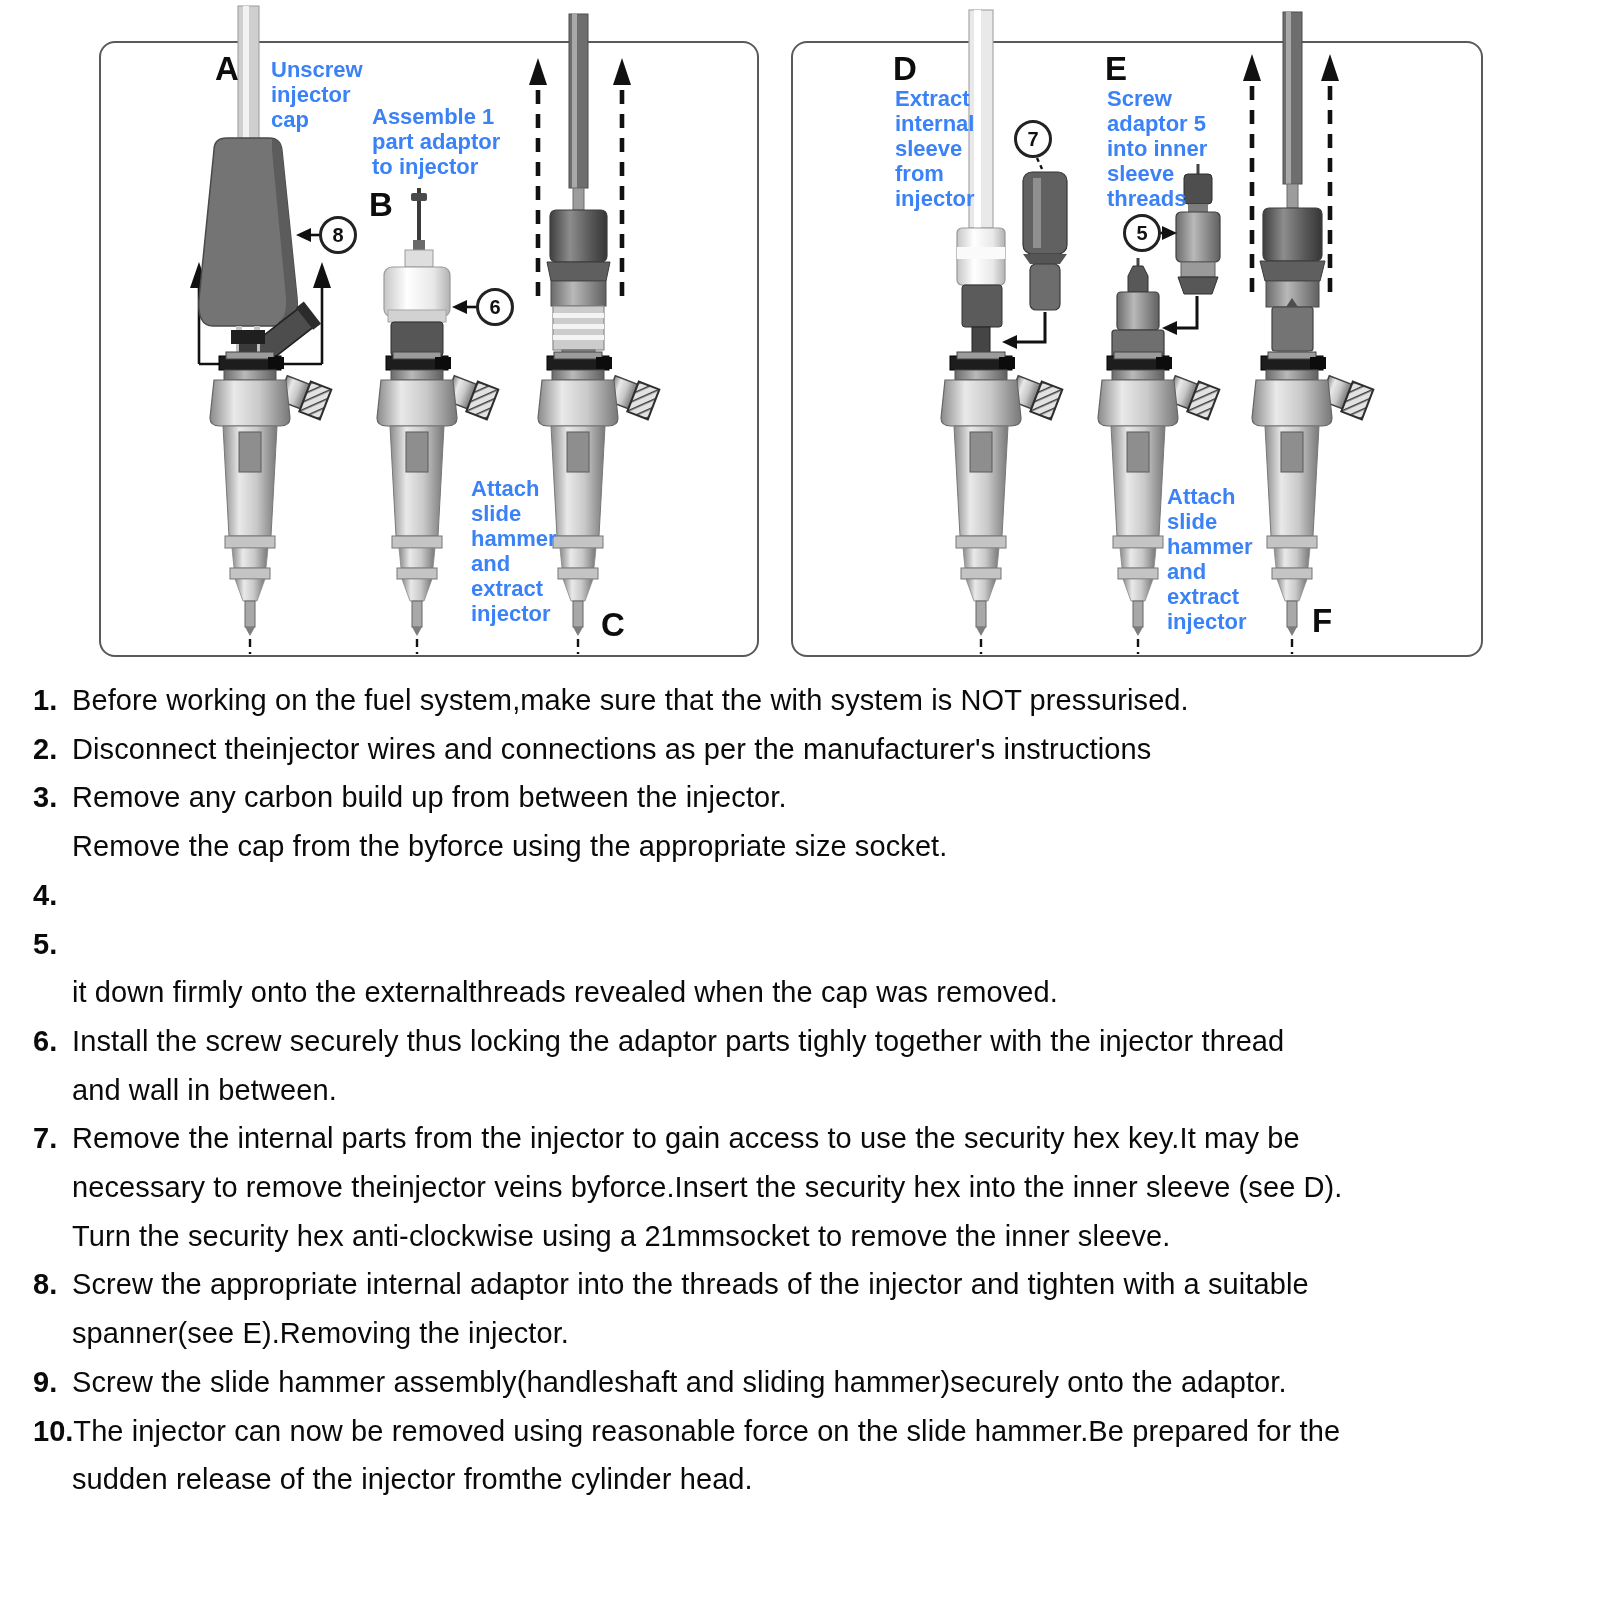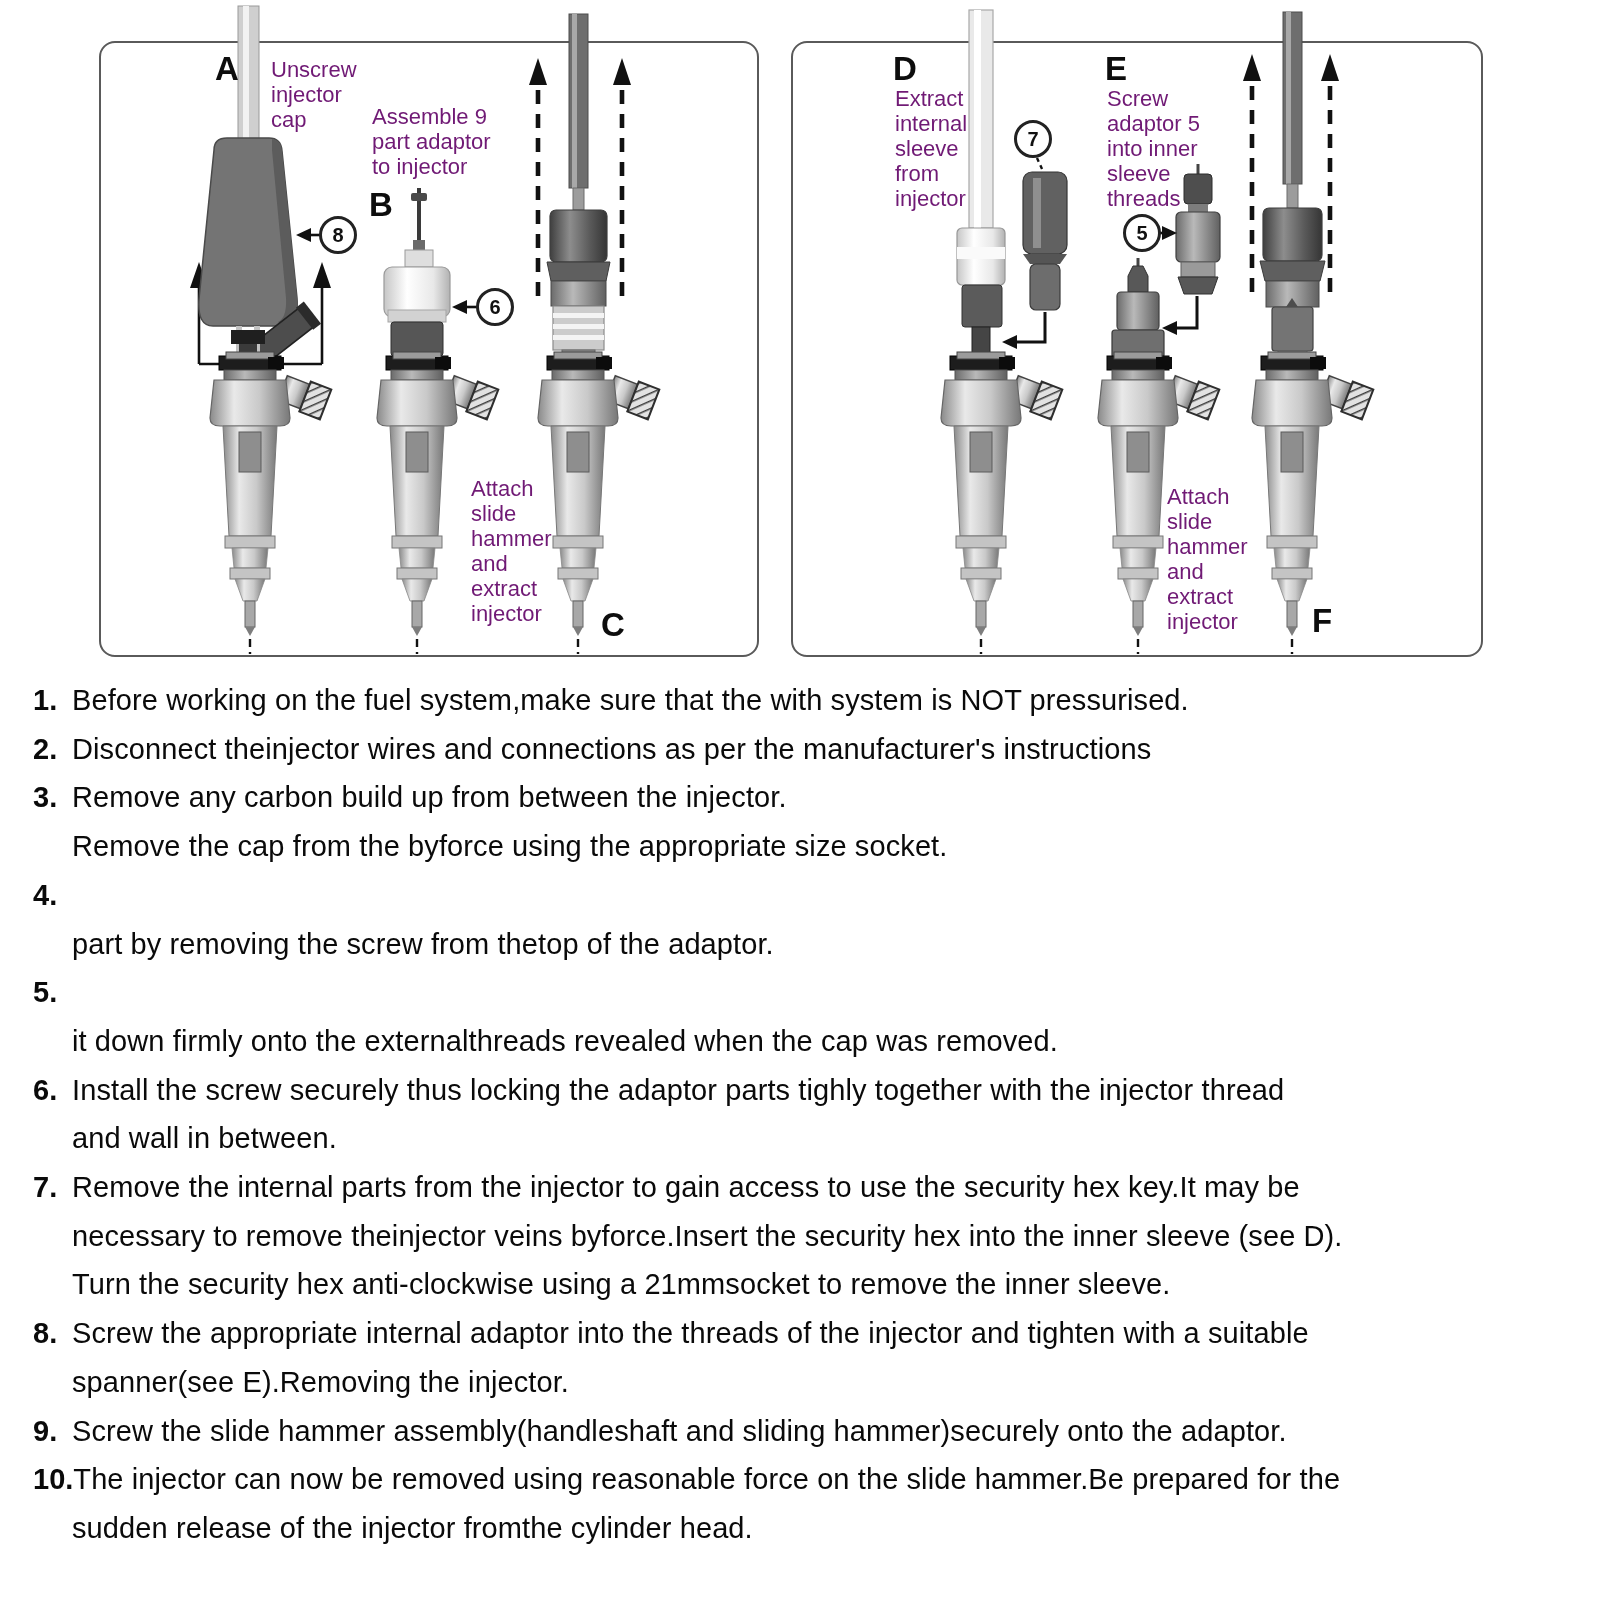--- a/index.html
+++ b/index.html
@@ -2,21 +2,21 @@
 <html><head>
 <meta charset="utf-8">
 <style>
   html,body{margin:0;padding:0;background:#fff;}
   body{width:1600px;height:1600px;position:relative;font-family:"Liberation Sans","DejaVu Sans",sans-serif;color:#111;overflow:hidden;}
   .panel{position:absolute;background:#fff;border:2px solid #5a5a5a;border-radius:16px;}
   #panel-left{left:99px;top:41px;width:656px;height:612px;}
   #panel-right{left:791px;top:41px;width:688px;height:612px;}
   #diagram-svg{position:absolute;left:0;top:0;width:1600px;height:700px;z-index:2;}
   .fig-label{position:absolute;z-index:4;font-weight:bold;font-size:33px;color:#0d0d0d;}
-  .fig-caption{position:absolute;z-index:4;font-size:22px;line-height:25px;font-weight:400;color:#701a75;white-space:pre-line;}
+  .fig-caption{position:absolute;z-index:4;font-size:22px;line-height:25px;font-weight:700;color:#3b82f6;white-space:pre-line;}
   .callout{position:absolute;z-index:4;width:32px;height:32px;border:3px solid #222;border-radius:50%;background:#fff;
            display:flex;align-items:center;justify-content:center;font-weight:bold;font-size:20px;color:#111;}
   #instructions{position:absolute;left:33px;top:676px;width:1540px;z-index:1;}
   .iline{display:flex;line-height:48.7px;font-size:29px;white-space:nowrap;color:#0a0a0a;}
   .inum{font-weight:bold;min-width:39px;flex:0 0 auto;}
   .itext{letter-spacing:0.1px;}
 </style>
 </head>
 <body>
 
@@ -205,21 +205,21 @@
     <polygon points="1286,307 1292,298 1298,307" fill="#4d4d4d"></polygon>
     <rect x="1278" y="351" width="29" height="7" fill="#8f8f8f" stroke="#666" stroke-width="1"></rect>
     <use href="#injbody" x="1292" y="356"></use>
   </g>
 </svg>
 
 <div class="fig-label" style="left:215px;top:50px;">A</div>
 <div class="fig-caption" style="left:271px;top:57px;">Unscrew
 injector
 cap</div>
-<div class="fig-caption" style="left:372px;top:104px;">Assemble 9
+<div class="fig-caption" style="left:372px;top:104px;">Assemble 1
 part adaptor
 to injector</div>
 <div class="fig-label" style="left:369px;top:186px;">B</div>
 <div class="fig-caption" style="left:471px;top:476px;">Attach
 slide
 hammer
 and
 extract
 injector</div>
 <div class="fig-label" style="left:601px;top:606px;">C</div>
@@ -262,24 +262,20 @@
       <span class="itext">Remove any carbon build up from between the injector.</span>
     </div>
     <div class="iline">
       <span class="inum"></span>
       <span class="itext">Remove the cap from the byforce using the appropriate size socket.</span>
     </div>
     <div class="iline">
       <span class="inum">4.</span>
     </div>
     <div class="iline">
-      <span class="inum"></span>
-      <span class="itext">part by removing the screw from thetop of the adaptor.</span>
-    </div>
-    <div class="iline">
       <span class="inum">5.</span>
     </div>
     <div class="iline">
       <span class="inum"></span>
       <span class="itext">it down firmly onto the externalthreads revealed when the cap was removed.</span>
     </div>
     <div class="iline">
       <span class="inum">6.</span>
       <span class="itext">Install the screw securely thus locking the adaptor parts tighly together with the injector thread</span>
     </div>

